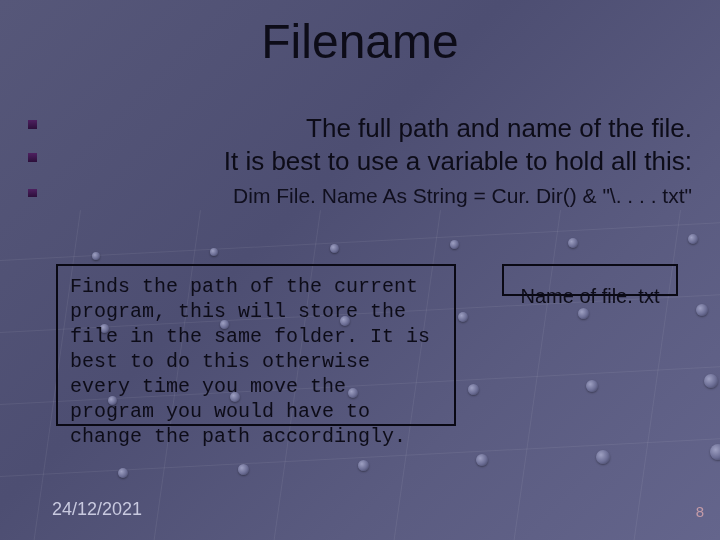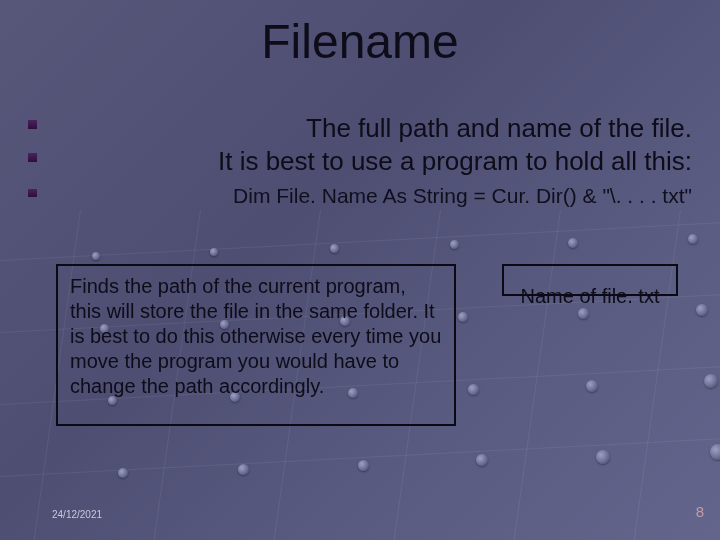--- a/index.html
+++ b/index.html
@@ -91,34 +91,35 @@
     font-size: 20px;
     color: #0d0c18;
     line-height: 1.25;
   }
   .callout.main {
     left: 56px;
     top: 264px;
     width: 400px;
     height: 162px;
     padding: 8px 12px;
+    font-family: Liberation Mono, monospace;
   }
   .callout.side {
     left: 502px;
     top: 264px;
     width: 176px;
     height: 32px;
     text-align: center;
     padding-top: 18px;
   }
   .footer-date {
     position: absolute;
     left: 52px;
     bottom: 20px;
-    font-size: 10px;
+    font-size: 18px;
     color: #c8c9df;
   }
   .footer-page {
     position: absolute;
     right: 16px;
     bottom: 20px;
     font-size: 15px;
     color: #c39aa7;
   }
 </style>
@@ -172,21 +173,21 @@
 
   <div class="title">Filename</div>
 
   <div class="body">
     <div class="bullet-row">
       <div class="bullet"></div>
       <div class="lvl1">The full path and name of the file.</div>
     </div>
     <div class="bullet-row">
       <div class="bullet"></div>
-      <div class="lvl1">It is best to use a program to hold all this:</div>
+      <div class="lvl1">It is best to use a variable to hold all this:</div>
     </div>
     <div class="bullet-row lvl2row">
       <div class="bullet"></div>
       <div class="lvl2">Dim File. Name As String = Cur. Dir() &amp; "\. . . . txt"</div>
     </div>
   </div>
 
   <div class="callout main">Finds the path of the current program, this will store the file in the same folder. It is best to do this otherwise every time you move the program you would have to change the path accordingly.</div>
   <div class="callout side">Name of file. txt</div>
 

